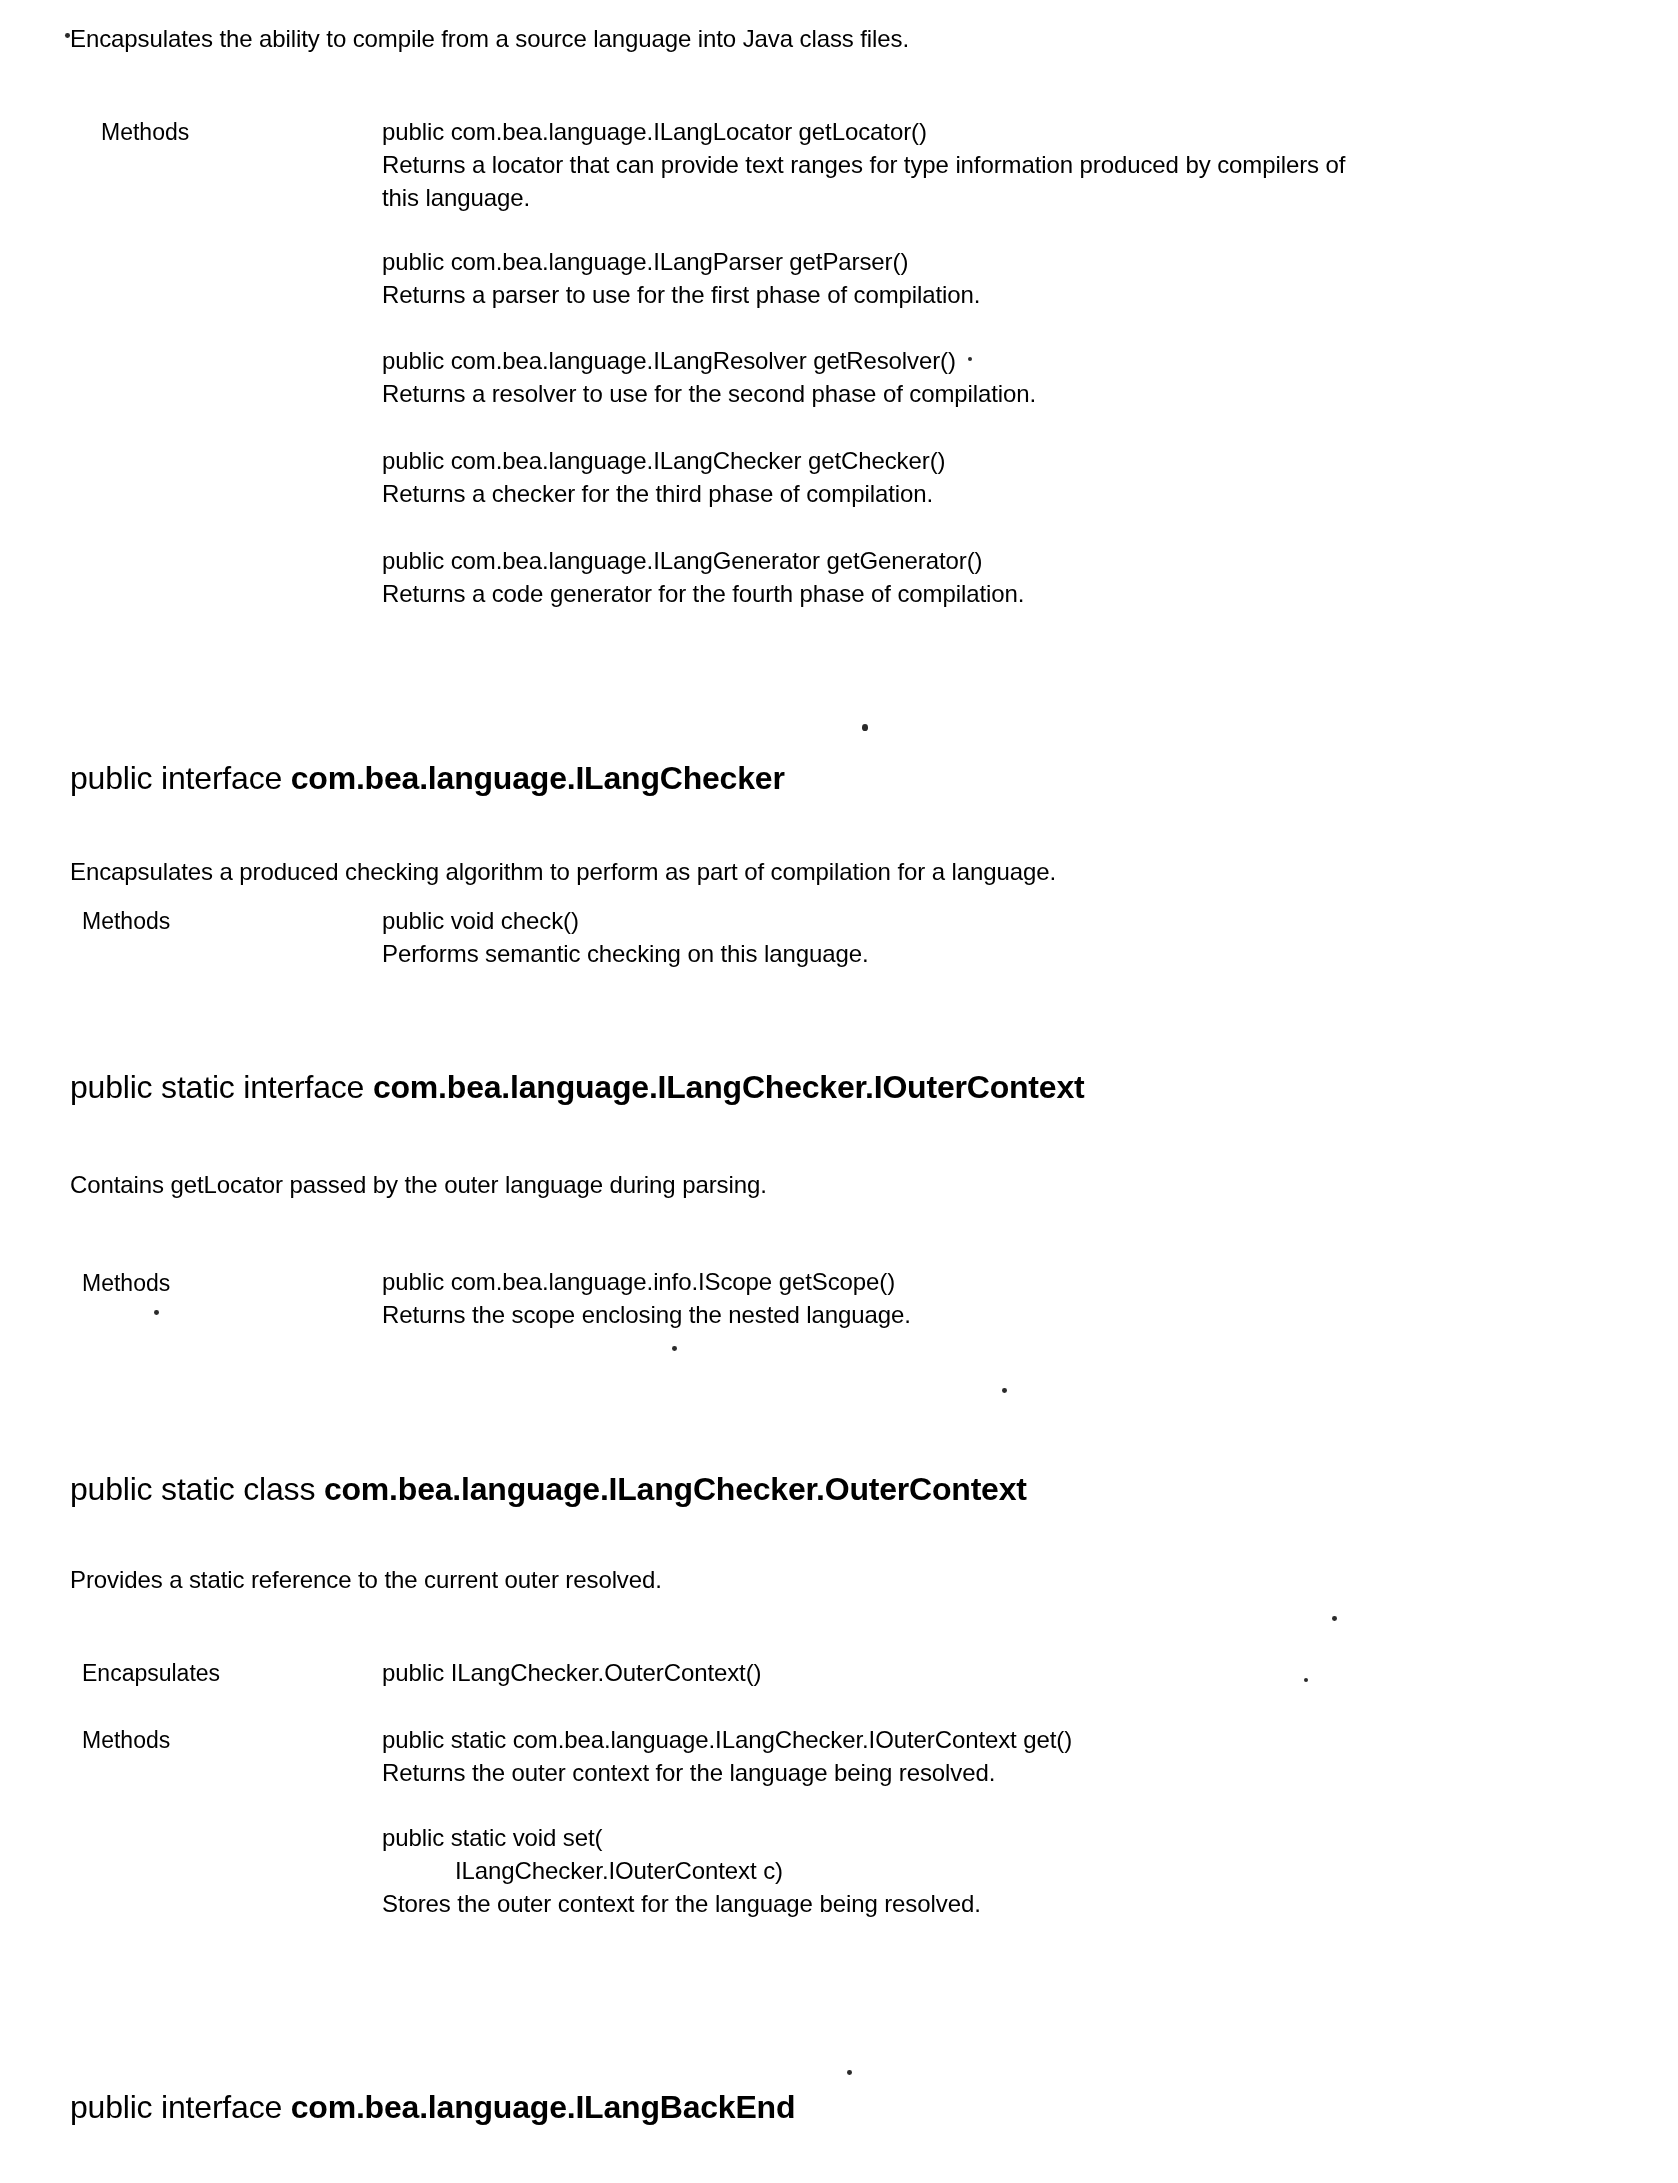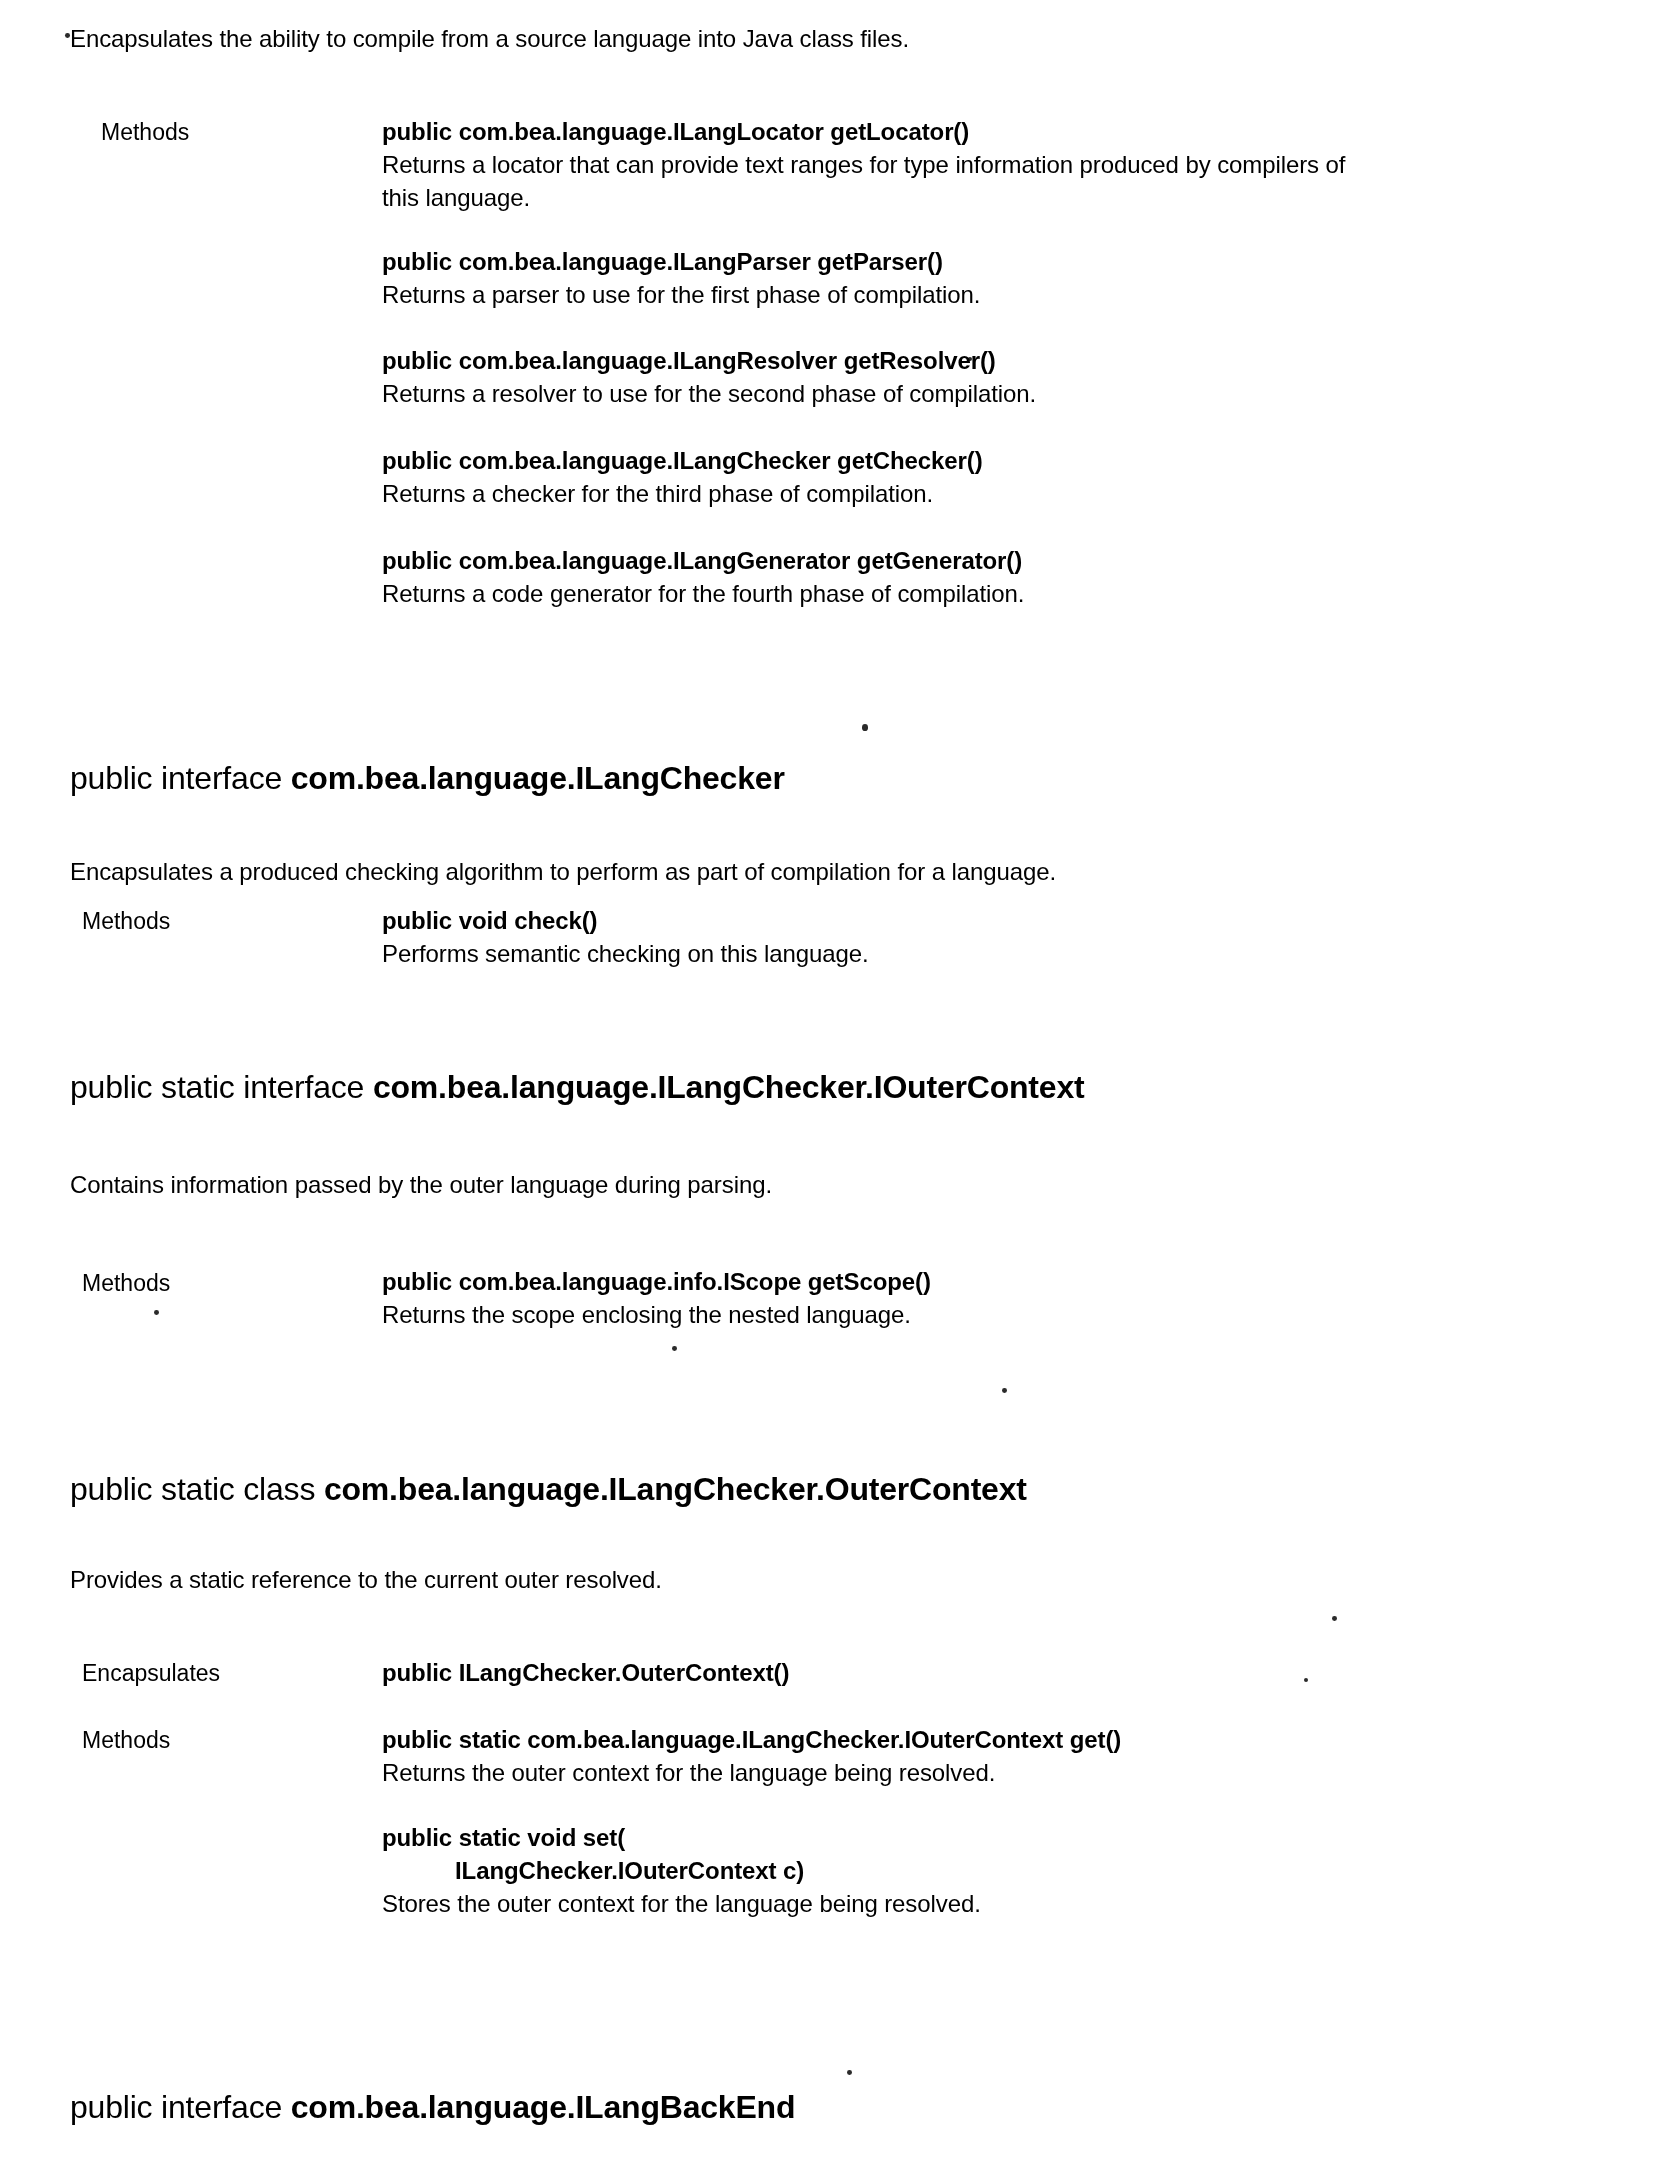--- a/index.html
+++ b/index.html
@@ -52,21 +52,21 @@
     white-space: nowrap;
   }
 
   .member-block {
     position: absolute;
     font-size: 24px;
     line-height: 33px;
     letter-spacing: -0.1px;
   }
   .sig {
-    font-weight: 700;
+    font-weight: 400;
     white-space: pre-wrap;
   }
   .sig .cont {
     display: block;
     padding-left: 73px;
   }
   .desc {
     font-weight: 400;
     white-space: pre-wrap;
   }
@@ -133,21 +133,21 @@
 
   <div class="member-block" style="left:382px; top:904px; width:1243px;">
     <div class="sig">public void check()</div>
     <div class="desc">Performs semantic checking on this language.</div>
   </div>
 
   <div class="section-heading" style="left:70px; top:1068px;">
     <span class="mod">public static interface </span><span class="qname">com.bea.language.ILangChecker.IOuterContext</span>
   </div>
 
-  <div class="para" style="left:70px; top:1168px; width:1434px;">Contains information passed by the outer language during parsing.</div>
+  <div class="para" style="left:70px; top:1168px; width:1434px;">Contains getLocator passed by the outer language during parsing.</div>
 
   <div class="member-label" style="left:82px; top:1267px;">Methods</div>
 
   <div class="member-block" style="left:382px; top:1265px; width:1243px;">
     <div class="sig">public com.bea.language.info.IScope getScope()</div>
     <div class="desc">Returns the scope enclosing the nested language.</div>
   </div>
 
   <div class="section-heading" style="left:70px; top:1470px;">
     <span class="mod">public static class </span><span class="qname">com.bea.language.ILangChecker.OuterContext</span>

